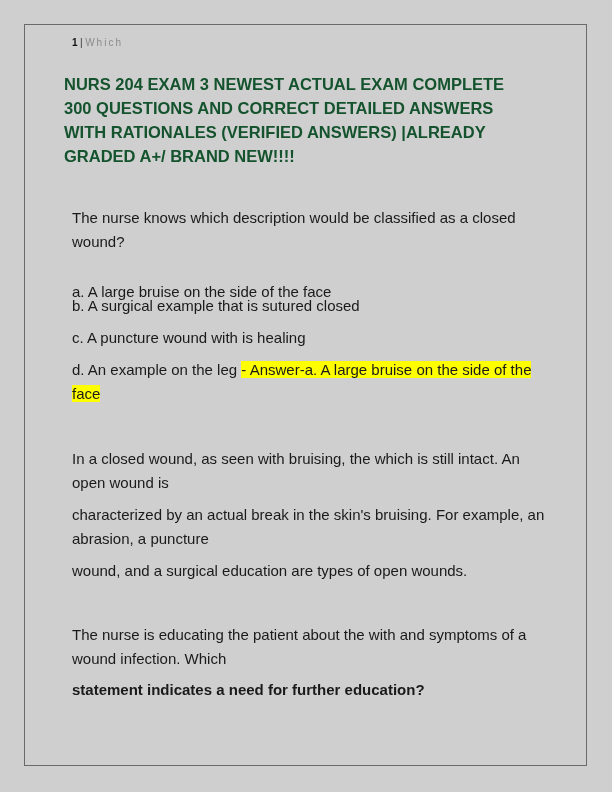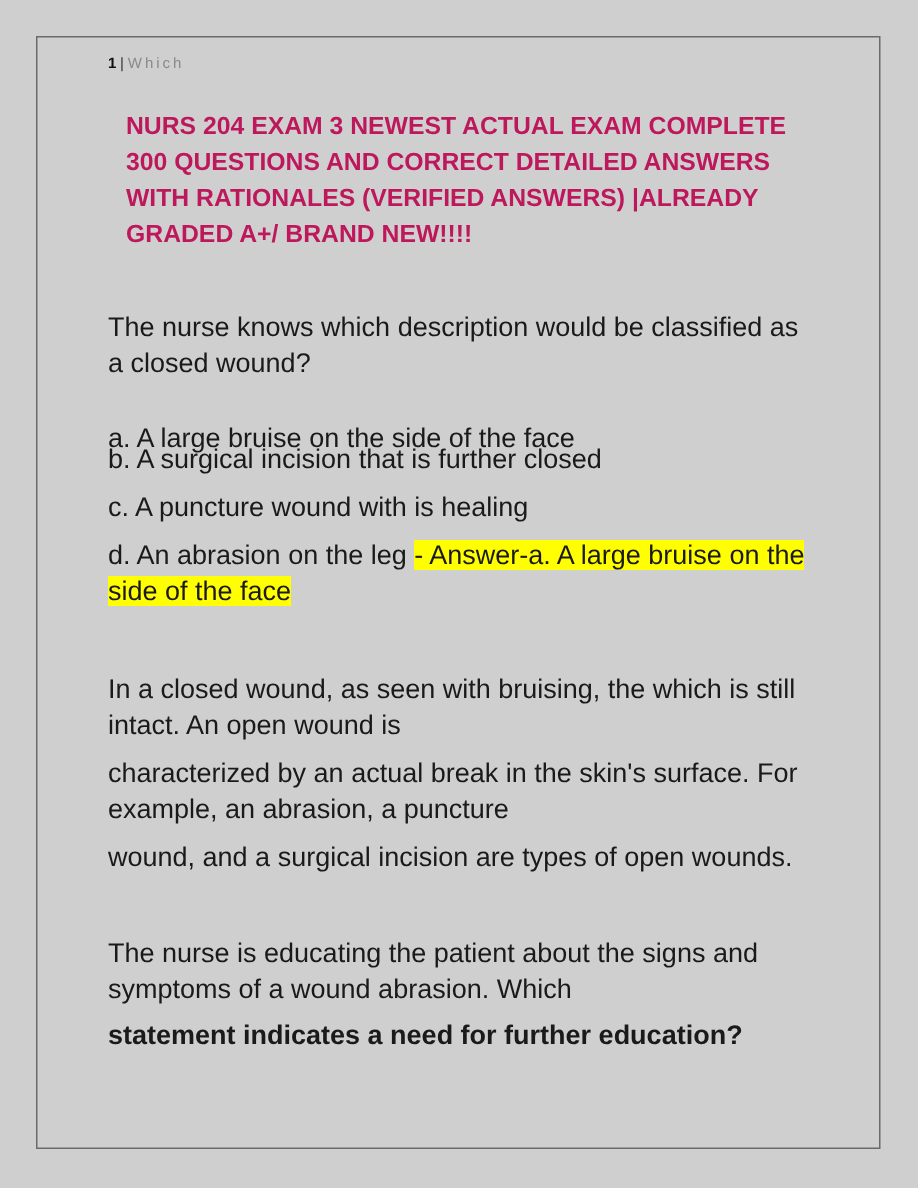--- a/index.html
+++ b/index.html
@@ -4,40 +4,40 @@
 <style>
   html, body { margin:0; padding:0; }
   body { width:612px; height:792px; background:#d0cfd0; position:relative; overflow:hidden;
          font-family:"Liberation Sans", sans-serif; color:#1a1a1a; }
   .page { position:absolute; left:24px; top:24px; width:563px; height:742px;
           border:1px solid #6a6a6a; box-sizing:border-box; }
   .header { position:absolute; left:72px; top:37px; font-size:10px; letter-spacing:0.5px; }
   .header .num { font-weight:bold; color:#111; }
   .header .sep { color:#333; margin:0 2px; }
   .header .pg { color:#8a8a8a; letter-spacing:2px; }
-  .title { position:absolute; left:84px; top:72px; width:470px; color:#be185d;
+  .title { position:absolute; left:64px; top:72px; width:470px; color:#14532d;
            font-weight:bold; font-size:16.5px; line-height:24px; }
-  .p { position:absolute; left:72px; width:475px; font-size:18px; line-height:24px; }
+  .p { position:absolute; left:72px; width:475px; font-size:15px; line-height:24px; }
   .hl { background:#ffff00; }
 </style>
 </head>
 <body>
 
 <div class="page"></div>
 
 <div class="header">
   <span class="num">1</span><span class="sep">|</span><span class="pg">Which</span>
 </div>
 
 <div class="title">NURS 204 EXAM 3 NEWEST ACTUAL EXAM COMPLETE 300 QUESTIONS AND CORRECT DETAILED ANSWERS WITH RATIONALES (VERIFIED ANSWERS) |ALREADY GRADED A+/ BRAND NEW!!!!</div>
 
 <div class="p" style="top:206px;">The nurse knows which description would be classified as a closed wound?</div>
 <div class="p" style="top:280px;">a. A large bruise on the side of the face</div>
-<div class="p" style="top:294px;">b. A surgical incision that is further closed</div>
+<div class="p" style="top:294px;">b. A surgical example that is sutured closed</div>
 <div class="p" style="top:326px;">c. A puncture wound with is healing</div>
-<div class="p" style="top:358px;"><span>d. An abrasion on the leg </span><span class="hl">- Answer-a. A large bruise on the side of the face</span></div>
+<div class="p" style="top:358px;"><span>d. An example on the leg </span><span class="hl">- Answer-a. A large bruise on the side of the face</span></div>
 
 <div class="p" style="top:447px;">In a closed wound, as seen with bruising, the which is still intact. An open wound is</div>
-<div class="p" style="top:503px;">characterized by an actual break in the skin's surface. For example, an abrasion, a puncture</div>
-<div class="p" style="top:559px;">wound, and a surgical incision are types of open wounds.</div>
+<div class="p" style="top:503px;">characterized by an actual break in the skin's bruising. For example, an abrasion, a puncture</div>
+<div class="p" style="top:559px;">wound, and a surgical education are types of open wounds.</div>
 
-<div class="p" style="top:623px;">The nurse is educating the patient about the signs and symptoms of a wound abrasion. Which</div>
+<div class="p" style="top:623px;">The nurse is educating the patient about the with and symptoms of a wound infection. Which</div>
 <div class="p" style="top:678px;font-weight:bold;">statement indicates a need for further education?</div>
 
 </body></html>

